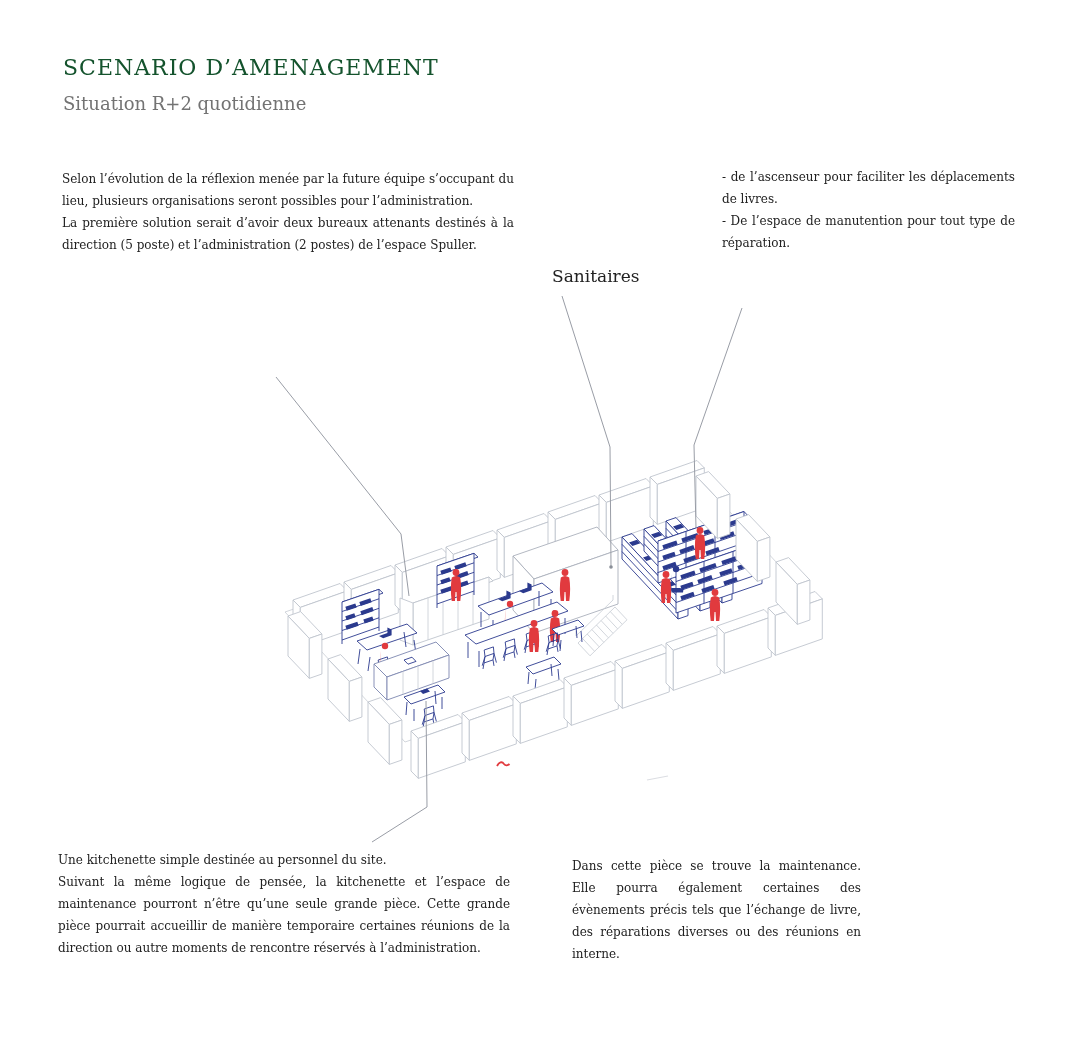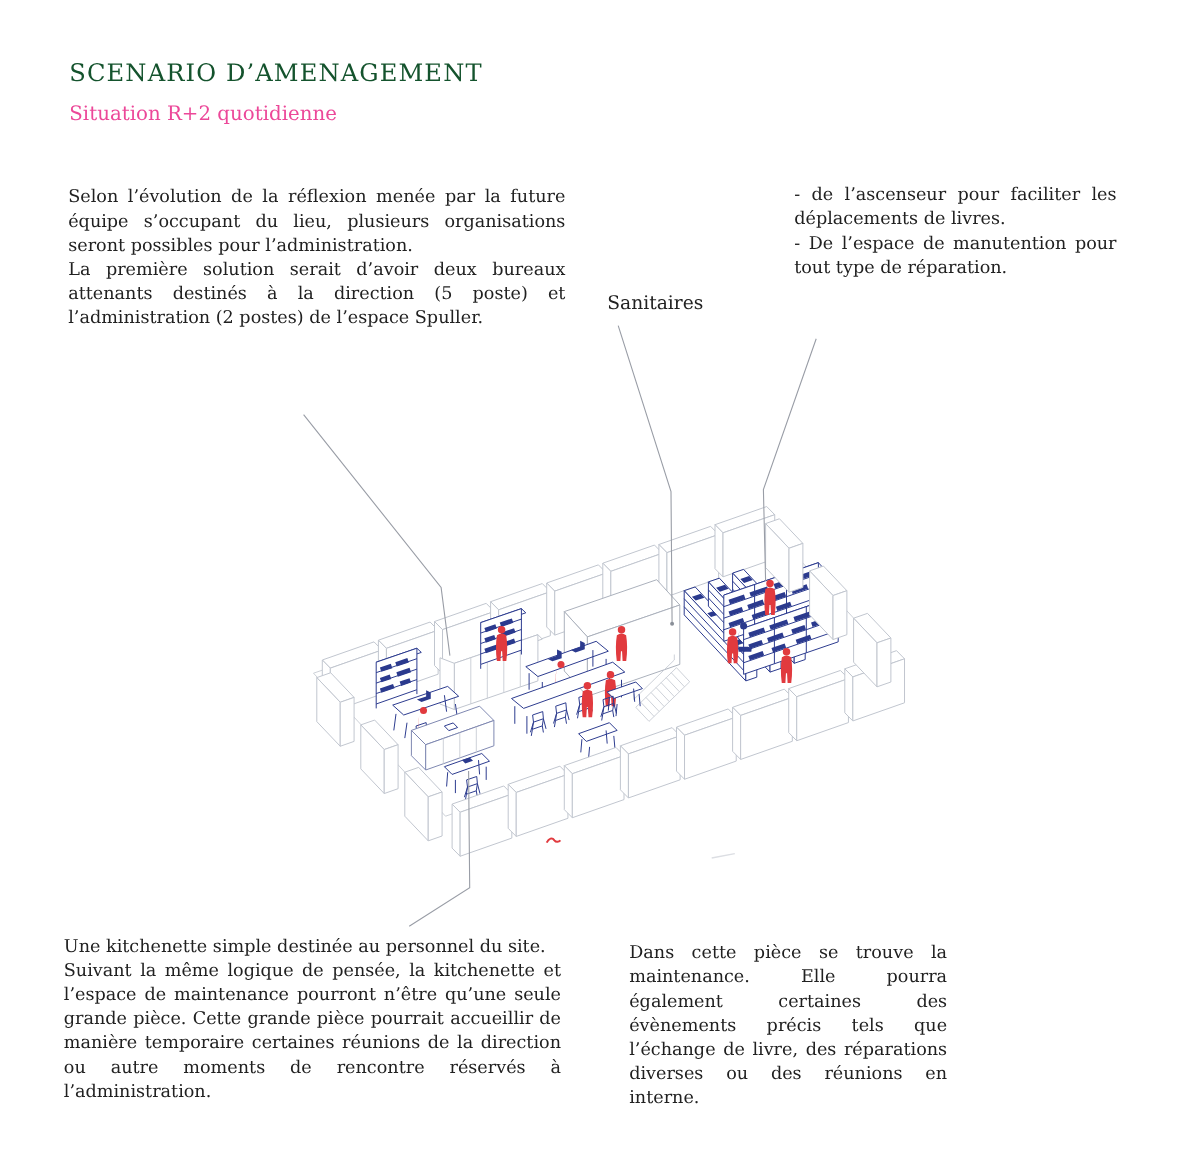--- a/index.html
+++ b/index.html
@@ -1,21 +1,21 @@
 <!DOCTYPE html>
 <html><head>
 <meta charset="utf-8">
 <style>
   html,body{margin:0;padding:0;background:#ffffff;}
   body{width:1080px;height:1054px;position:relative;overflow:hidden;
        font-family:"DejaVu Serif", "Liberation Serif", serif;color:#212121;}
   .abs{position:absolute;}
   .title{font-size:22px;letter-spacing:1px;color:#14532d;}
-  .subtitle{font-size:18px;color:#ec4899;}
-  .body-block{font-size:16px;line-height:22px;text-align:justify;}
+  .subtitle{font-size:18px;color:#737373;}
+  .body-block{font-size:12px;line-height:22px;text-align:justify;}
   .body-block p{margin:0;}
   .label{font-size:17px;text-align:center;}
   svg#plan{position:absolute;left:0;top:0;}
   
   .w   {fill:#ffffff;stroke:#c0c5ce;stroke-width:0.9;stroke-linejoin:round;}
   .wl  {fill:none;stroke:#c6cbd3;stroke-width:0.8;}
   .wd  {fill:#ffffff;stroke:#aab0bb;stroke-width:0.9;stroke-linejoin:round;}
   .nv  {fill:none;stroke:#2b3a8e;stroke-width:0.9;stroke-linejoin:round;}
   .nvw {fill:#ffffff;stroke:#2b3a8e;stroke-width:0.9;stroke-linejoin:round;}
   .nvf {fill:#2b3a8e;stroke:none;}

